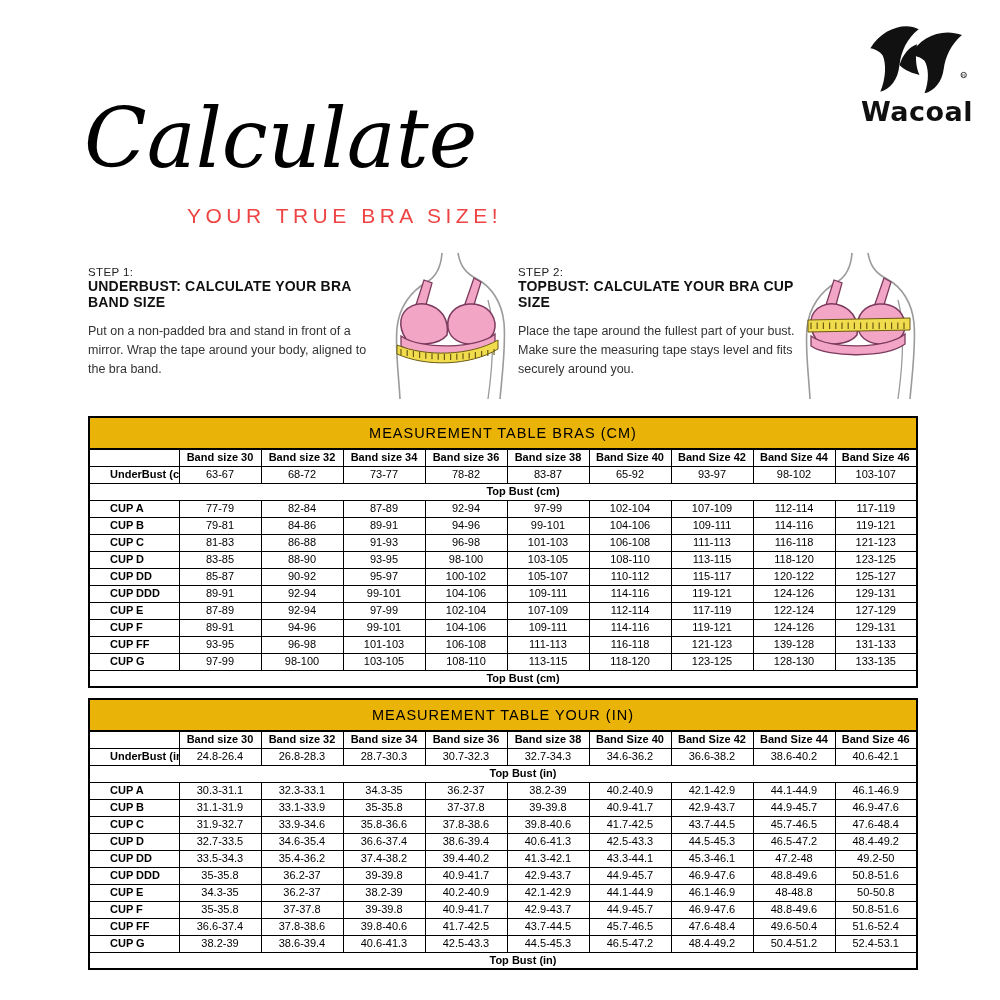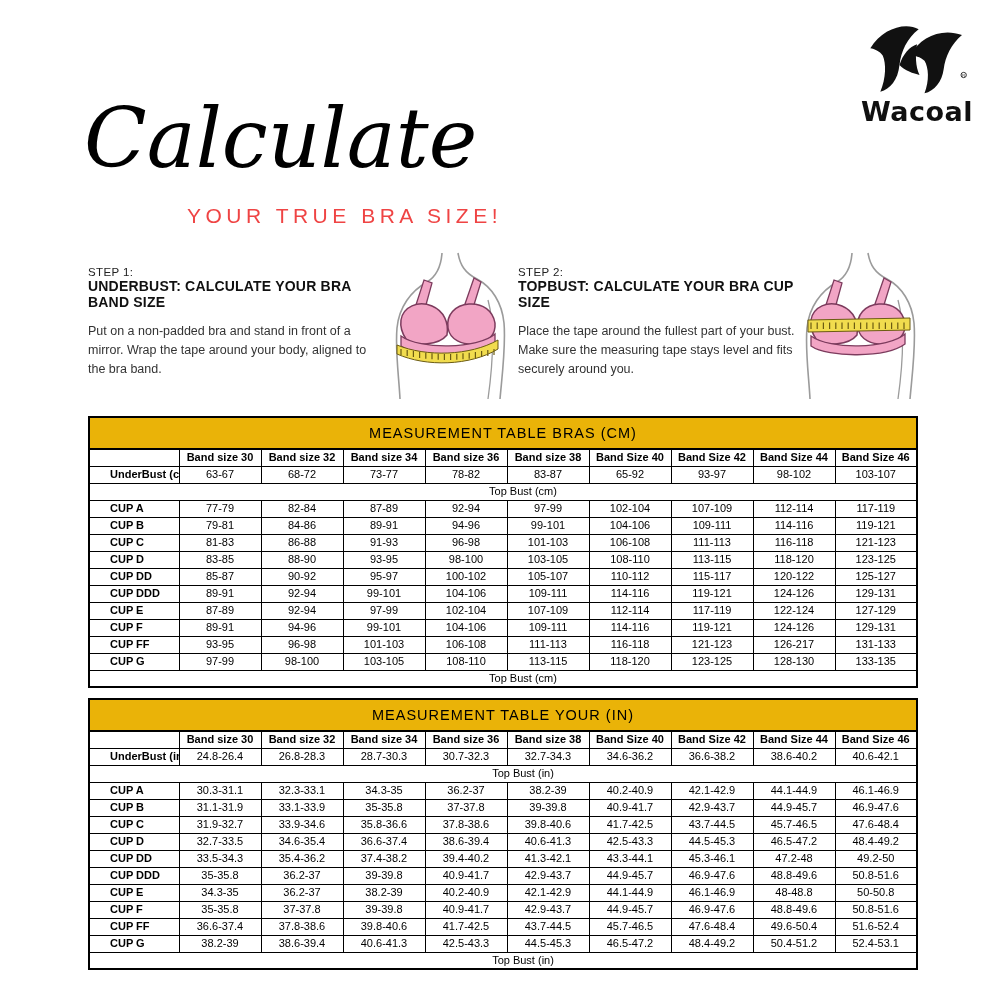--- a/index.html
+++ b/index.html
@@ -24,21 +24,21 @@
   .step-body { font-size:12.5px; line-height:1.5; color:#333; margin-top:12px; max-width:295px; }
   .illustration { position:absolute; top:250px; }
   .illo1 { left:388px; }
   .illo2 { left:798px; }
 
   
   .size-table { position:absolute; left:88px; width:830px; border-collapse:collapse; table-layout:fixed; font-size:11px; color:#000; border:2px solid #000; }
   .size-table td { border:1px solid #000; text-align:center; height:17px; line-height:13px; padding:0 2px; white-space:nowrap; overflow:hidden; }
   .size-table col.c-label { width:90px; }
   .size-table td.title-cell { background:#eab308; font-size:14.5px; letter-spacing:1px; height:32px; border-bottom:2px solid #000; }
-  .size-table td.head-cell { font-weight:normal;padding-left:42px; }
+  .size-table td.head-cell { font-weight:bold;padding-left:42px; }
   .size-table td.row-label { text-align:left; padding-left:20px; font-weight:bold; }
   .size-table td.band-cell { font-weight:bold; }
   .table-cm { top:416px; }
   .table-in { top:698px; }
 </style>
 </head>
 <body>
 
 <div class="page">
 
@@ -272,21 +272,21 @@
         </tr>
         <tr>
           <td class="row-label">CUP FF</td>
           <td>93-95</td>
           <td>96-98</td>
           <td>101-103</td>
           <td>106-108</td>
           <td>111-113</td>
           <td>116-118</td>
           <td>121-123</td>
-          <td>126-217</td>
+          <td>139-128</td>
           <td>131-133</td>
         </tr>
         <tr>
           <td class="row-label">CUP G</td>
           <td>97-99</td>
           <td>98-100</td>
           <td>103-105</td>
           <td>108-110</td>
           <td>113-115</td>
           <td>118-120</td>

